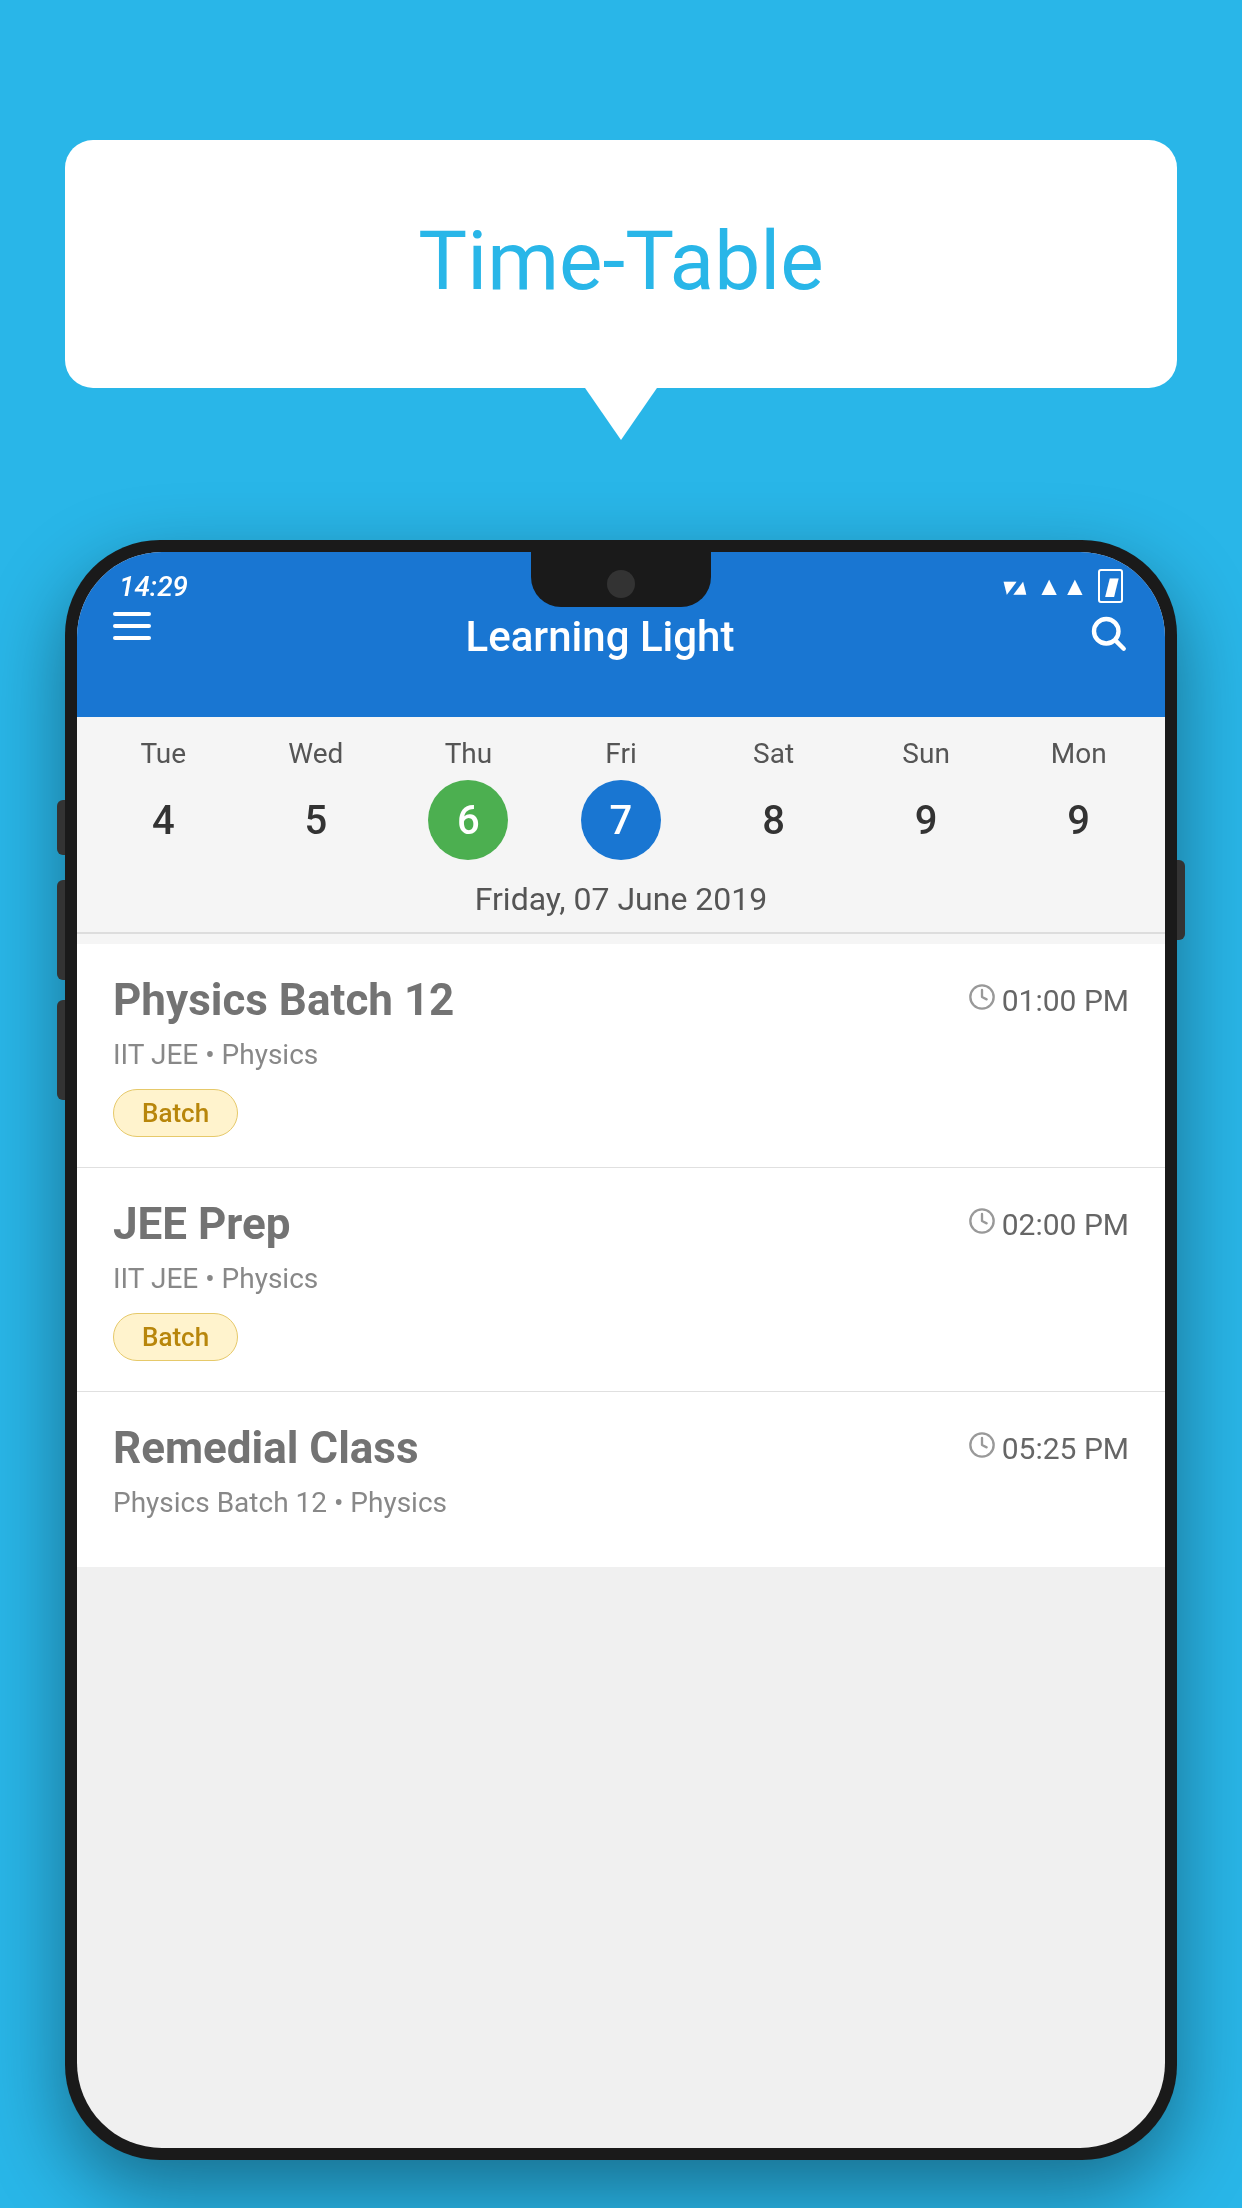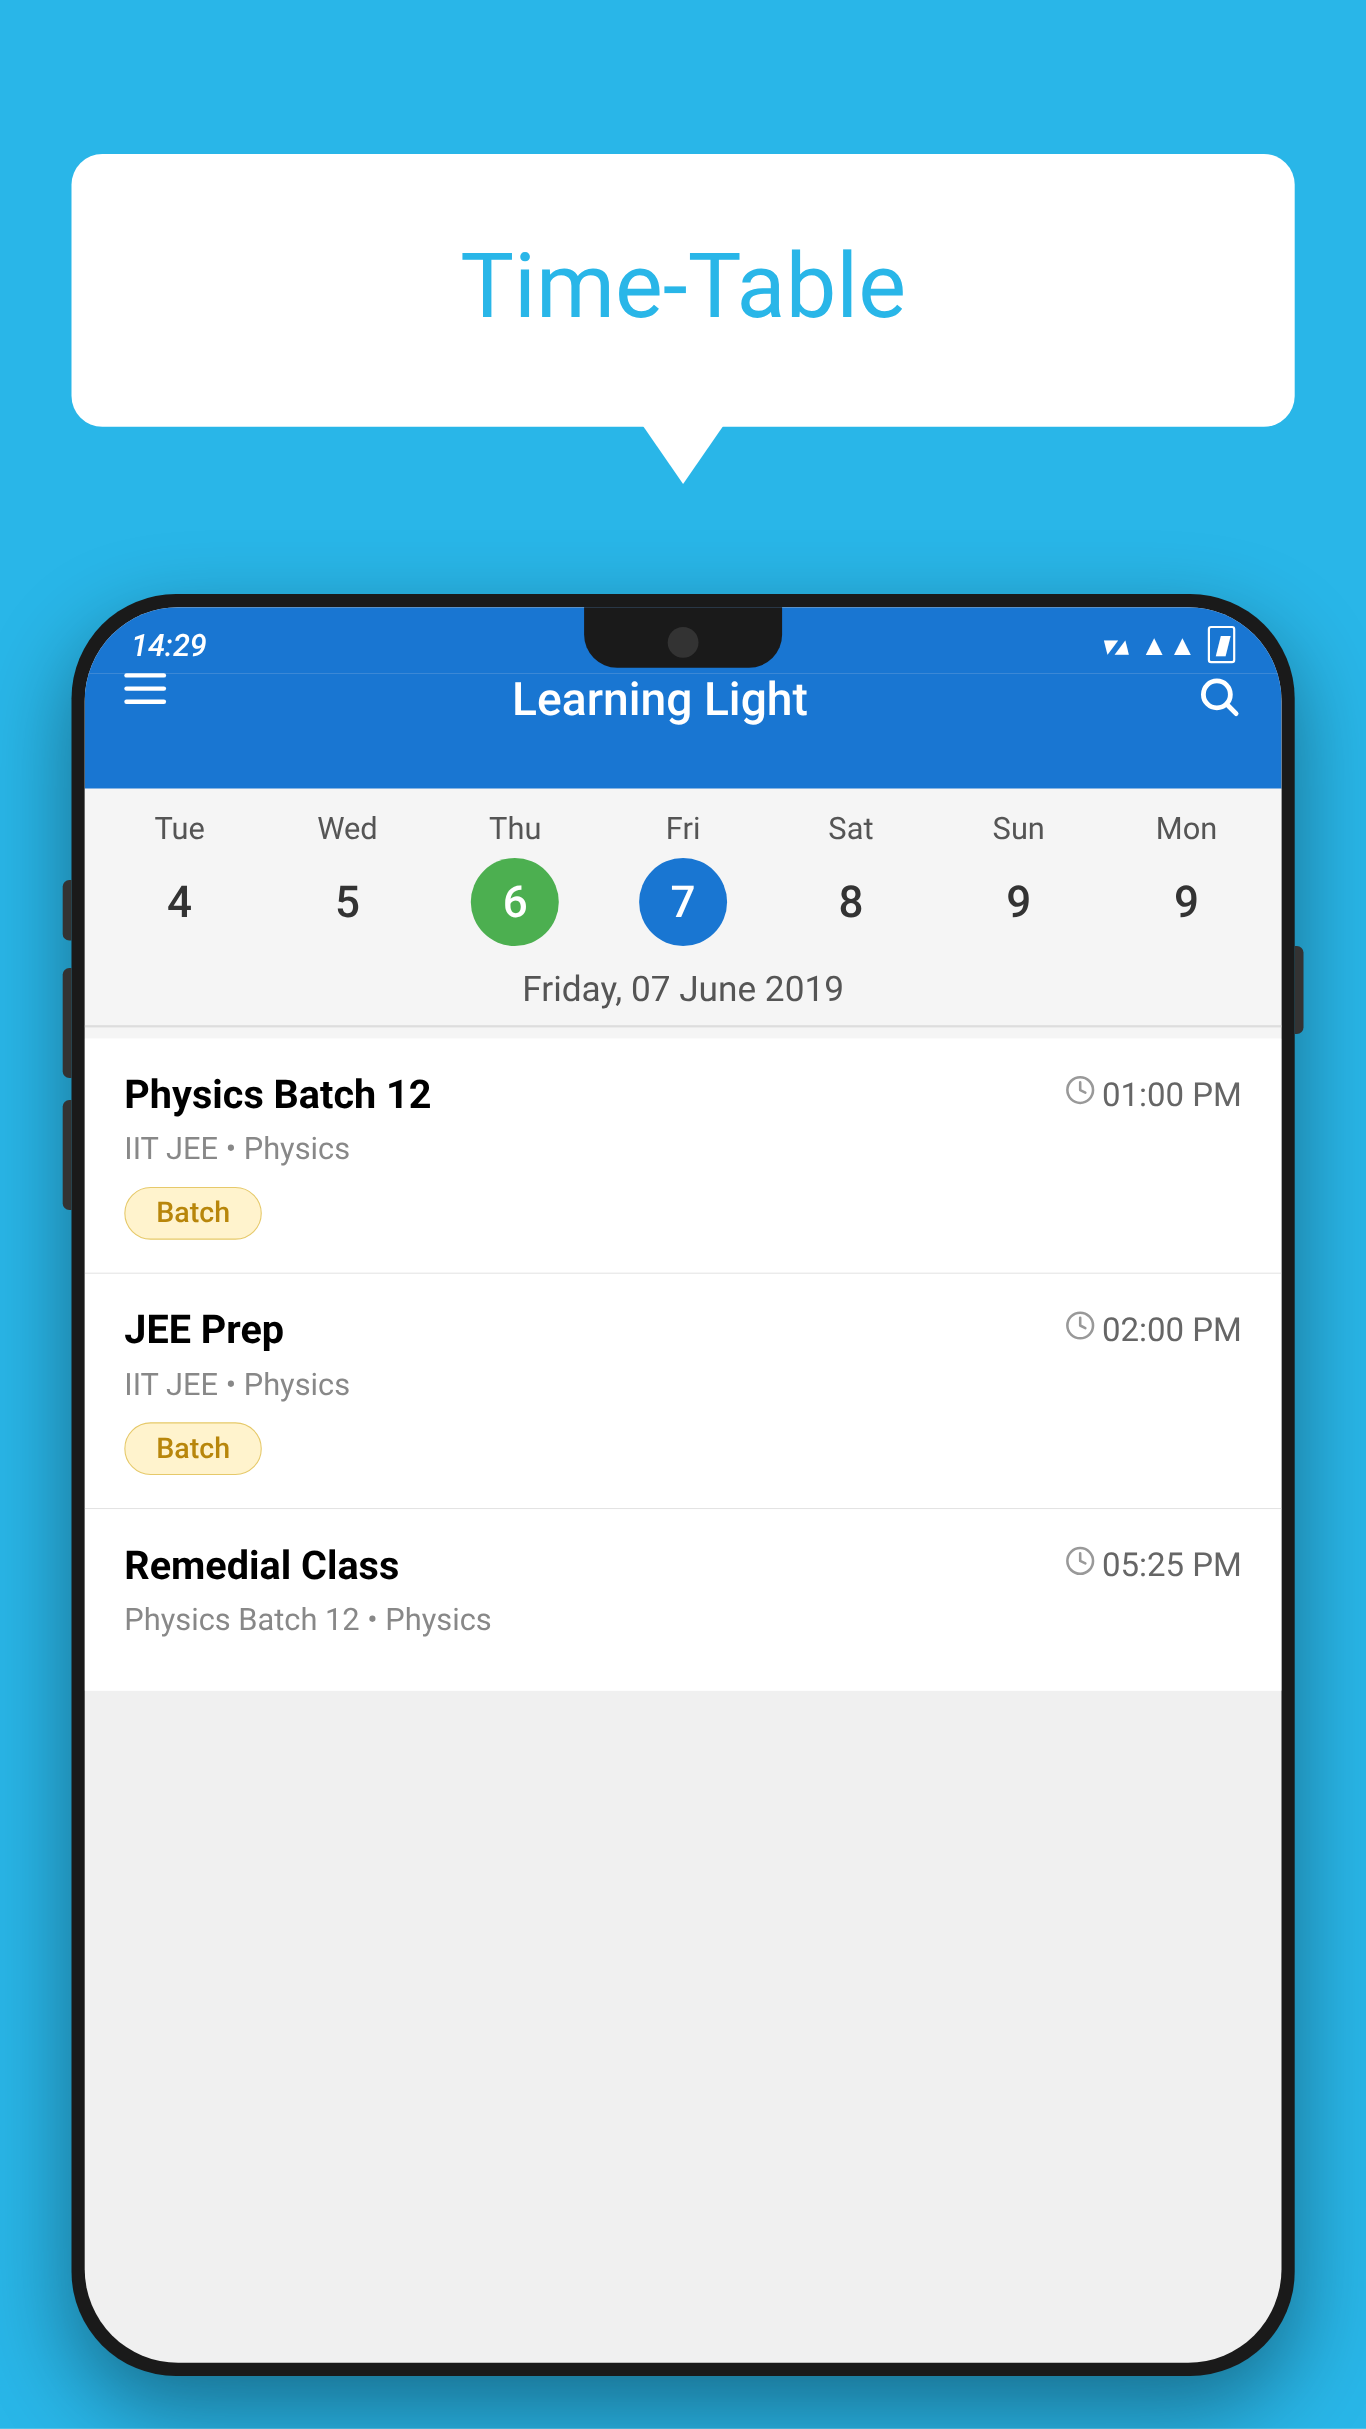--- a/index.html
+++ b/index.html
@@ -257,23 +257,23 @@
     }
 
     .schedule-item-header {
       display: flex;
       justify-content: space-between;
       align-items: center;
       margin-bottom: 12px;
     }
 
     .schedule-title {
-      font-size: 36px;
+      font-size: 44px;
       font-weight: 700;
-      color: #000000;
+      color: #737373;
     }
 
     .schedule-time {
       display: flex;
       align-items: center;
       gap: 6px;
       color: #666;
       font-size: 30px;
     }
 

